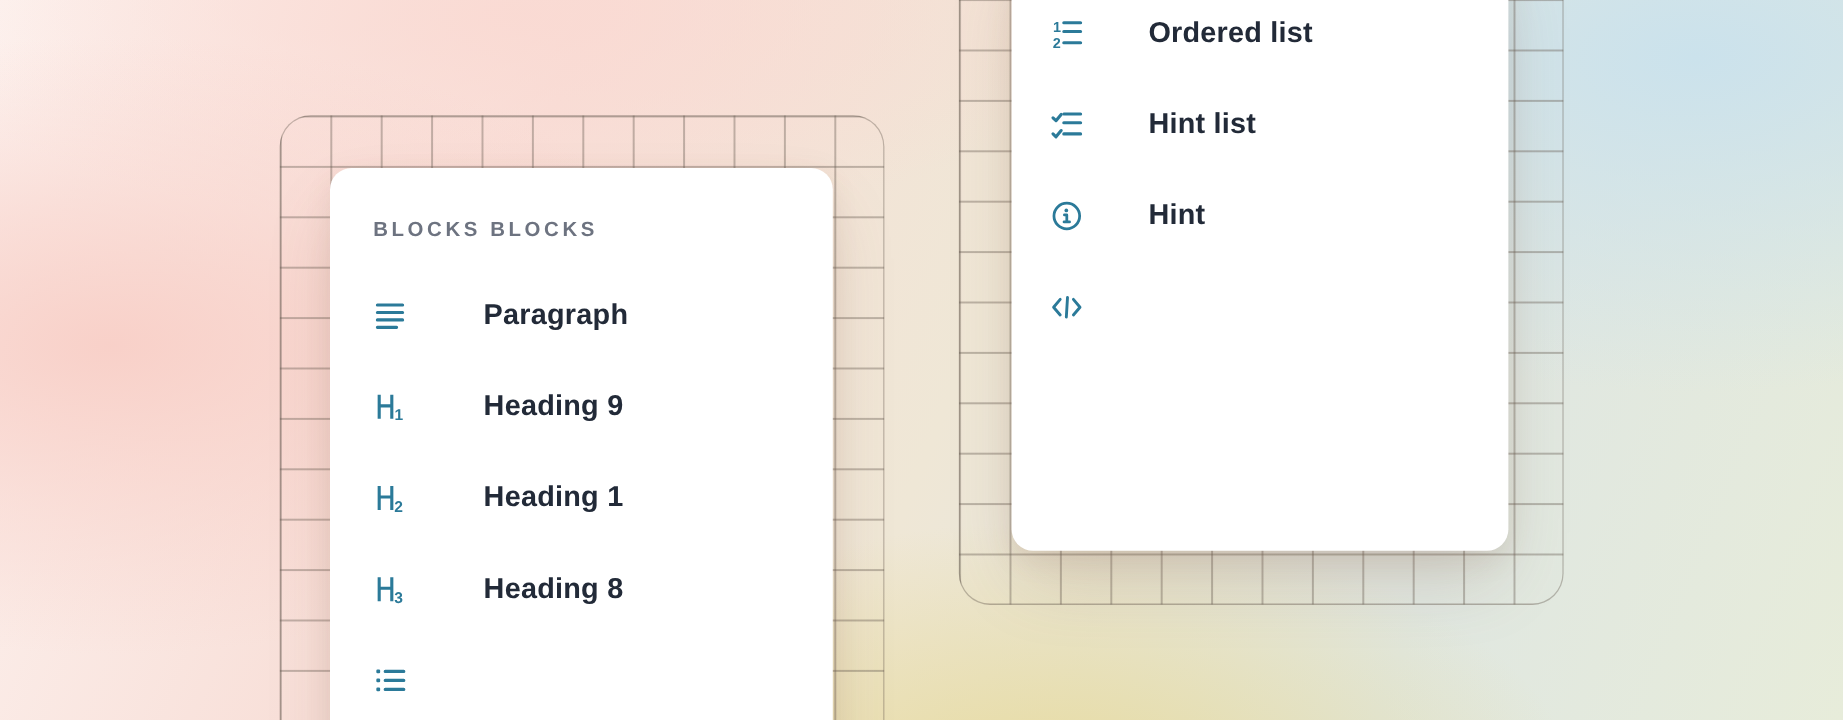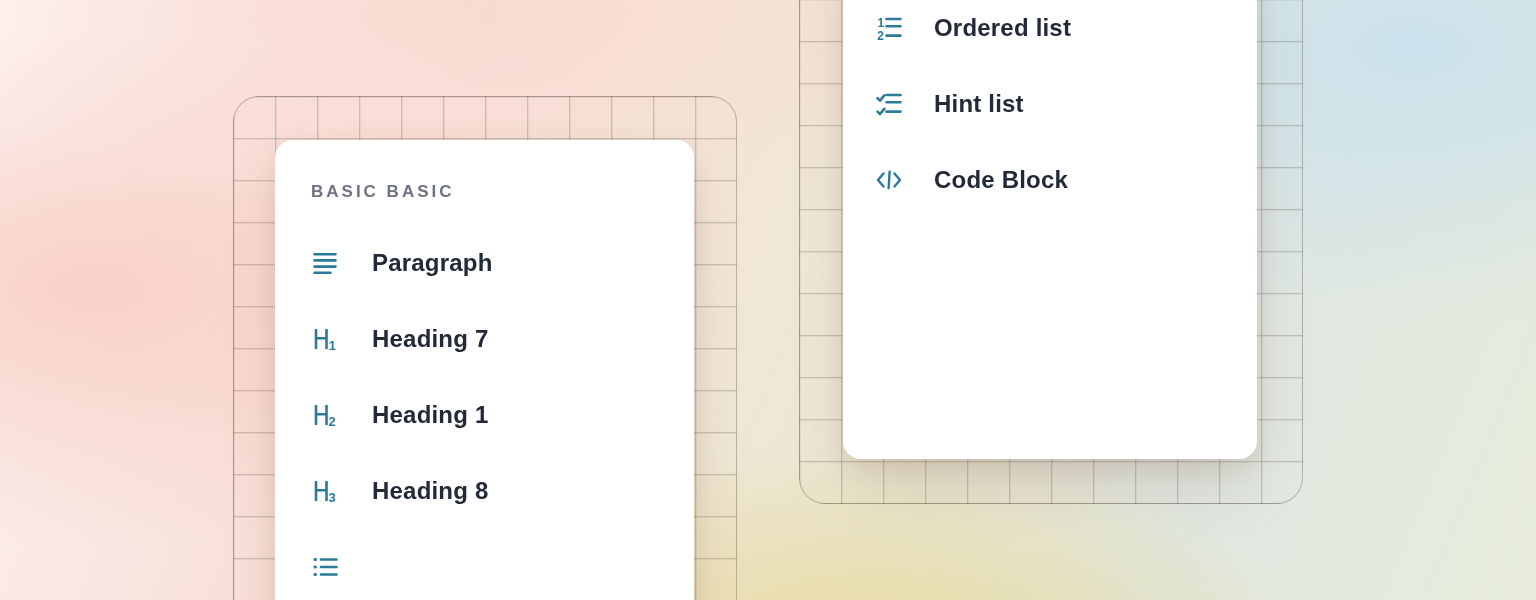--- a/index.html
+++ b/index.html
@@ -47,55 +47,55 @@
     position:absolute;top:42px;left:36px;
     font-size:17px;font-weight:700;letter-spacing:3px;color:var(--muted);
     white-space:nowrap;
   }
   .menu-items{position:absolute;left:0;right:0;}
   .card-left  .menu-items{top:85px;}
   .card-right .menu-items{top:41px;}
   .menu-item{
     height:76px;display:flex;align-items:center;cursor:pointer;
   }
-  .card-left  .menu-item{padding-left:36px;}
+  .card-left  .menu-item{padding-left:36px;gap:31px;}
   .card-right .menu-item{padding-left:32px;}
   .menu-item svg{width:28px;height:28px;flex:0 0 28px;color:var(--accent);display:block;}
   .menu-item .label{
     font-size:24px;font-weight:600;color:var(--text);letter-spacing:0.2px;white-space:nowrap;
   }
   .card-left  .menu-item .label{margin-left:33px;}
-  .card-right .menu-item .label{margin-left:31px;text-align:center;}
+  .card-right .menu-item .label{margin-left:54px;text-align:center;}
   svg text{font-family:"Liberation Sans", sans-serif;font-weight:700;fill:currentColor;}
 </style>
 </head>
 <body>
 
 <div class="stage">
 
   <div class="grid-panel grid-left"></div>
   <div class="grid-panel grid-right"></div>
 
   <div class="card card-left">
-    <div class="menu-header">BASIC BASIC</div>
+    <div class="menu-header">BLOCKS BLOCKS</div>
     <div class="menu-items">
 
       <div class="menu-item">
         <svg viewBox="0 0 28 28" fill="none" stroke="currentColor" stroke-width="2.6" stroke-linecap="round">
           <path d="M3.5 5.2H24.5M3.5 11.4H24.5M3.5 17.6H24.5M3.5 23.8H19.5"></path>
         </svg>
         <span class="label">Paragraph</span>
       </div>
 
       <div class="menu-item">
         <svg viewBox="0 0 28 28" fill="none" stroke="currentColor" stroke-width="2.6" stroke-linecap="butt">
           <path d="M5 4V24M5 13.2H15.5M15.5 4V24"></path>
           <text x="17.8" y="25.4" font-size="13" stroke="none">1</text>
         </svg>
-        <span class="label">Heading 7</span>
+        <span class="label">Heading 9</span>
       </div>
 
       <div class="menu-item">
         <svg viewBox="0 0 28 28" fill="none" stroke="currentColor" stroke-width="2.6" stroke-linecap="butt">
           <path d="M5 4V24M5 13.2H15.5M15.5 4V24"></path>
           <text x="17.5" y="25.4" font-size="13" stroke="none">2</text>
         </svg>
         <span class="label">Heading 1</span>
       </div>
 
@@ -134,27 +134,34 @@
       <div class="menu-item">
         <svg viewBox="0 0 28 28" fill="none" stroke="currentColor" stroke-width="2.6" stroke-linecap="round" stroke-linejoin="round">
           <path d="M11.5 5H25.5M11.5 12.3H25.5M11.5 21.6H25.5"></path>
           <path d="M2.5 8.2 L5 10.6 L9.3 5.4"></path>
           <path d="M2.5 21.6 L5 24 L9.3 18.8"></path>
         </svg>
         <span class="label">Hint list</span>
       </div>
 
 
+      <div class="menu-item">
+        <svg viewBox="0 0 28 28" fill="none" stroke="currentColor" stroke-width="2.3" stroke-linecap="round">
+          <circle cx="14" cy="14" r="10.7"></circle>
+          <circle cx="13.6" cy="9.4" r="1.55" fill="currentColor" stroke="none"></circle>
+          <path d="M14 13.1V18.6M12 13.1H14M11.7 18.9H16.3"></path>
+        </svg>
+        <span class="label">Hint</span>
+      </div>
 
 
       <div class="menu-item">
         <svg viewBox="0 0 28 28" fill="none" stroke="currentColor" stroke-width="2.4" stroke-linecap="round" stroke-linejoin="round">
           <path d="M8.5 7.5 L3 14 L8.5 20.5"></path>
           <path d="M19.5 7.5 L25 14 L19.5 20.5"></path>
           <path d="M14.6 5.8 L13.6 22.2"></path>
         </svg>
-        <span class="label">Code Block</span>
       </div>
 
     </div>
   </div>
 
 </div>
 
 </body></html>

